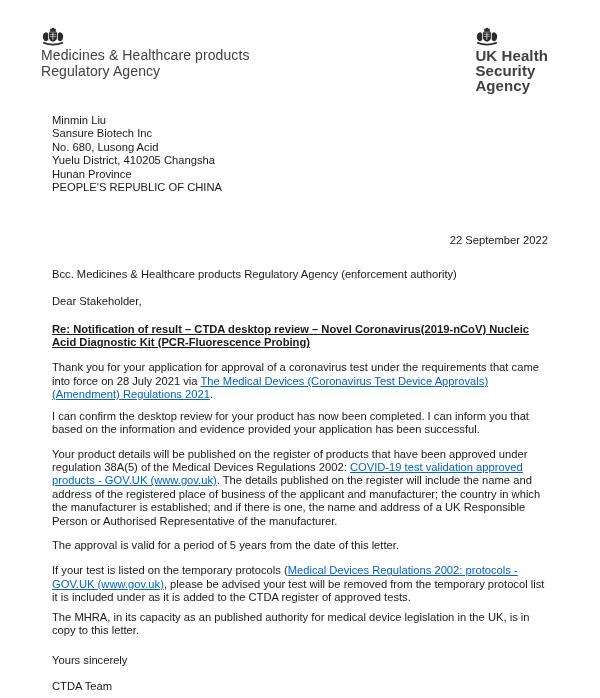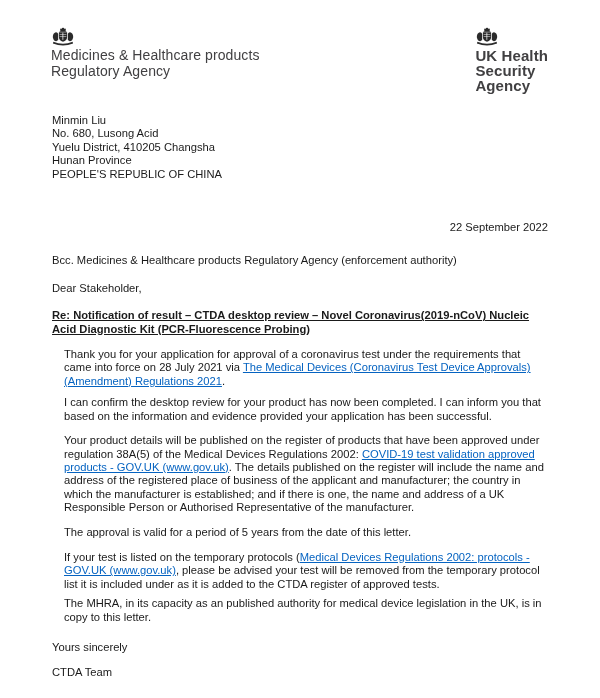--- a/index.html
+++ b/index.html
@@ -24,20 +24,21 @@
   .letterhead {
     display: flex;
     justify-content: space-between;
     align-items: flex-start;
     margin-left: -11px;
     height: 72px;
   }
   .logo {
     display: flex;
     align-items: flex-start;
+    flex-direction: column;
   }
   .accent-bar {
     width: 3px;
     background: var(--accent, #1aa287);
     margin-right: 7px;
   }
   .logo-inner { padding-top: 1px; }
   .crest { display: block; height: 20px; margin-bottom: 2px; }
   .crest svg { display: block; }
   .logo-text {
@@ -56,21 +57,21 @@
   
   .recipient { margin-top: 17px; }
   .date-line { margin-top: 40px; text-align: right; }
   .bcc-line { margin-top: 20px; }
   .salutation { margin-top: 14px; }
   .subject {
     margin-top: 14px;
     font-weight: 700;
     text-decoration: underline;
   }
-  p.body-par { margin-top: 12px; margin-left: 12px; }
+  p.body-par { margin-top: 12px; }
   p.mt8  { margin-top: 8px; }
   p.mt11 { margin-top: 11px; }
   p.mt6  { margin-top: 6px; }
   .valediction { margin-top: 17px; }
   .signature { margin-top: 12px; }
 
   a.doc-link {
     color: var(--link, #0563c1);
     text-decoration: underline;
     cursor: pointer;
@@ -135,20 +136,21 @@
           <div>Security</div>
           <div>Agency</div>
         </div>
       </div>
     </div>
 
   </header>
 
   <div class="recipient">
     <div>Minmin Liu</div>
+    <div>Sansure Biotech Inc</div>
     <div>No. 680, Lusong Acid</div>
     <div>Yuelu District, 410205 Changsha</div>
     <div>Hunan Province</div>
     <div>PEOPLE'S REPUBLIC OF CHINA</div>
   </div>
 
   <div class="date-line">22 September 2022</div>
 
   <div class="bcc-line">Bcc. Medicines &amp; Healthcare products Regulatory Agency (enforcement authority)</div>
 

